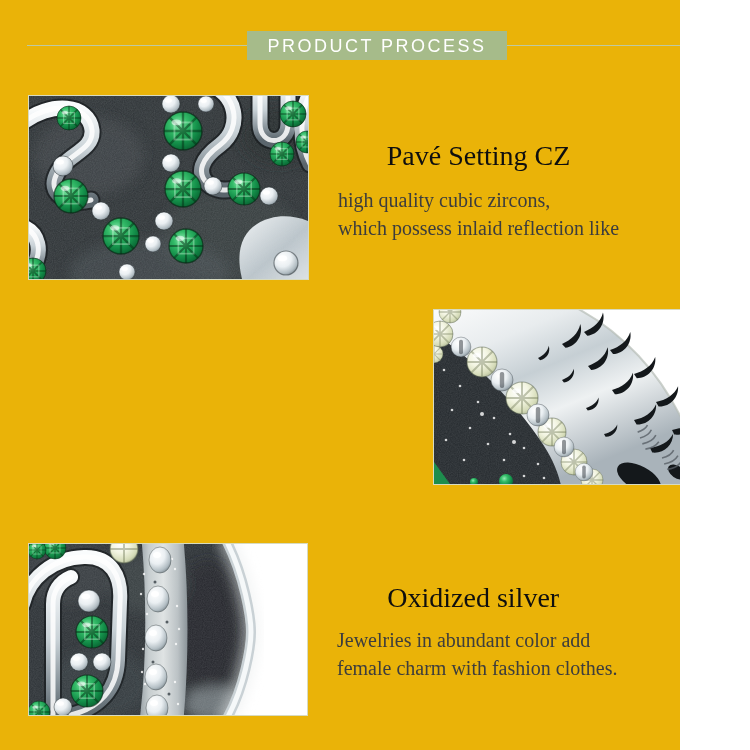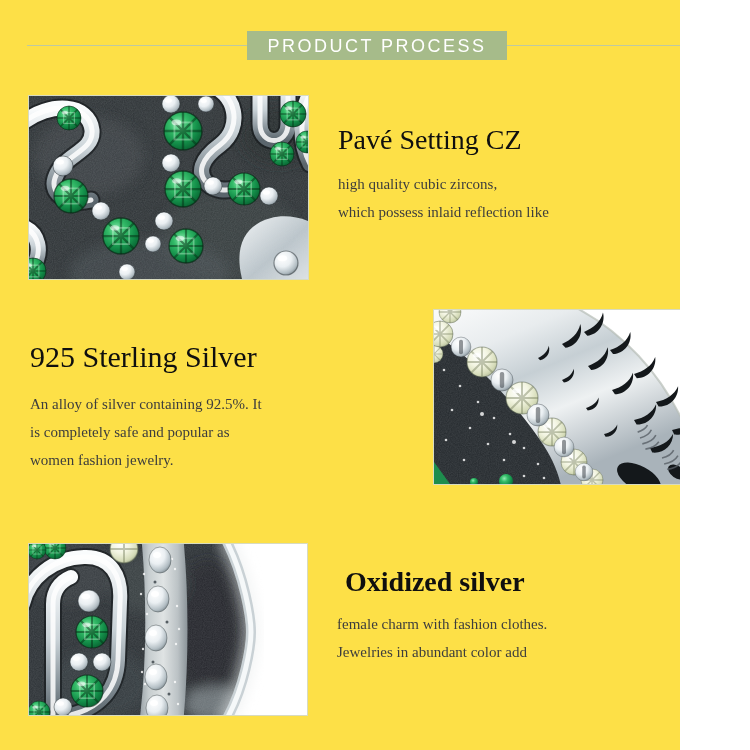--- a/index.html
+++ b/index.html
@@ -1,37 +1,37 @@
 <!DOCTYPE html>
 <html><head>
 <meta charset="utf-8">
 <style>
   html,body{margin:0;padding:0;background:#ffffff;}
-  #page{position:relative;width:680px;height:750px;background:#fde047;overflow:hidden;
+  #page{position:relative;width:680px;height:750px;background:#eab308;overflow:hidden;
         font-family:"Liberation Serif",serif;}
   
   .rule{position:absolute;top:45px;left:27px;width:697px;height:1px;background:#bec9a2;}
   .banner{position:absolute;top:31px;left:247px;width:260px;height:29px;background:#a6bb8a;
           color:#ffffff;font-family:"Liberation Sans",sans-serif;font-size:18px;
           letter-spacing:2.5px;text-align:center;line-height:30px;}
   
   .photo{position:absolute;margin:0;padding:0;border:1px solid #d8dbc0;background:#ffffff;overflow:hidden;}
   .photo svg{display:block;}
   #p1{left:28px;top:95px;width:279px;height:183px;}
   #p2{left:433px;top:309px;width:277px;height:174px;}
   #p3{left:28px;top:543px;width:278px;height:171px;}
   
-  .txt h2{margin:0;font-weight:normal;color:#0f0f0f;line-height:1.15;}
-  .txt .ln{font-size:15px;line-height:28px;color:#3d3d3d;white-space:nowrap;}
+  .txt h2{margin:16px;font-weight:normal;color:#0f0f0f;line-height:1.15;text-align:center;}
+  .txt .ln{font-size:20px;line-height:28px;color:#3d3d3d;white-space:nowrap;}
   .s1{position:absolute;left:338px;top:124px;}
   .s1 h2{font-size:28px;margin-bottom:14px;}
   .s2{position:absolute;left:30px;top:340px;}
   .s2 h2{font-size:30px;margin-bottom:15px;}
   .s3{position:absolute;left:337px;top:566px;}
-  .s3 h2{font-size:28px;margin-bottom:12px;margin-left:8px;font-weight:bold;}
+  .s3 h2{font-size:28px;margin-bottom:12px;margin-left:8px;}
 </style>
 </head>
 <body>
 
 <div id="page">
 
   <div class="rule"></div>
   <div class="banner">
     <span>PRODUCT PROCESS</span>
   </div>
@@ -142,26 +142,20 @@
       </g>
     </svg>
   </figure>
 
   <section class="txt s1">
     <h2>Pavé Setting CZ</h2>
     <div class="ln">high quality cubic zircons,</div>
     <div class="ln">which possess inlaid reflection like</div>
   </section>
 
-  <section class="txt s2">
-    <h2>925 Sterling Silver</h2>
-    <div class="ln">An alloy of silver containing 92.5%. It</div>
-    <div class="ln">is completely safe and popular as</div>
-    <div class="ln">women fashion jewelry.</div>
-  </section>
 
   <figure class="photo" id="p2">
     <svg width="277" height="174" viewBox="0 0 277 174">
       <defs>
         <linearGradient id="c-band" x1="0" y1="0" x2=".55" y2=".9">
           <stop offset="0" stop-color="#ffffff"></stop>
             <stop offset=".3" stop-color="#e8ecee"></stop>
           <stop offset=".5" stop-color="#c6cfd4"></stop>
             <stop offset=".7" stop-color="#eef1f2"></stop>
           <stop offset="1" stop-color="#a9b3ba"></stop>
@@ -416,17 +410,17 @@
         <use href="#e-ob" transform="translate(129,55)"></use>
         <use href="#e-ob" transform="translate(127,94)"></use>
         <use href="#e-ob" transform="translate(127,133)"></use>
         <use href="#e-ob" transform="translate(128,164)"></use>
       </g>
     </svg>
   </figure>
 
   <section class="txt s3">
     <h2>Oxidized silver</h2>
+    <div class="ln">Jewelries in abundant color add</div>
     <div class="ln">female charm with fashion clothes.</div>
-    <div class="ln">Jewelries in abundant color add</div>
   </section>
 
 </div>
 
 </body></html>

